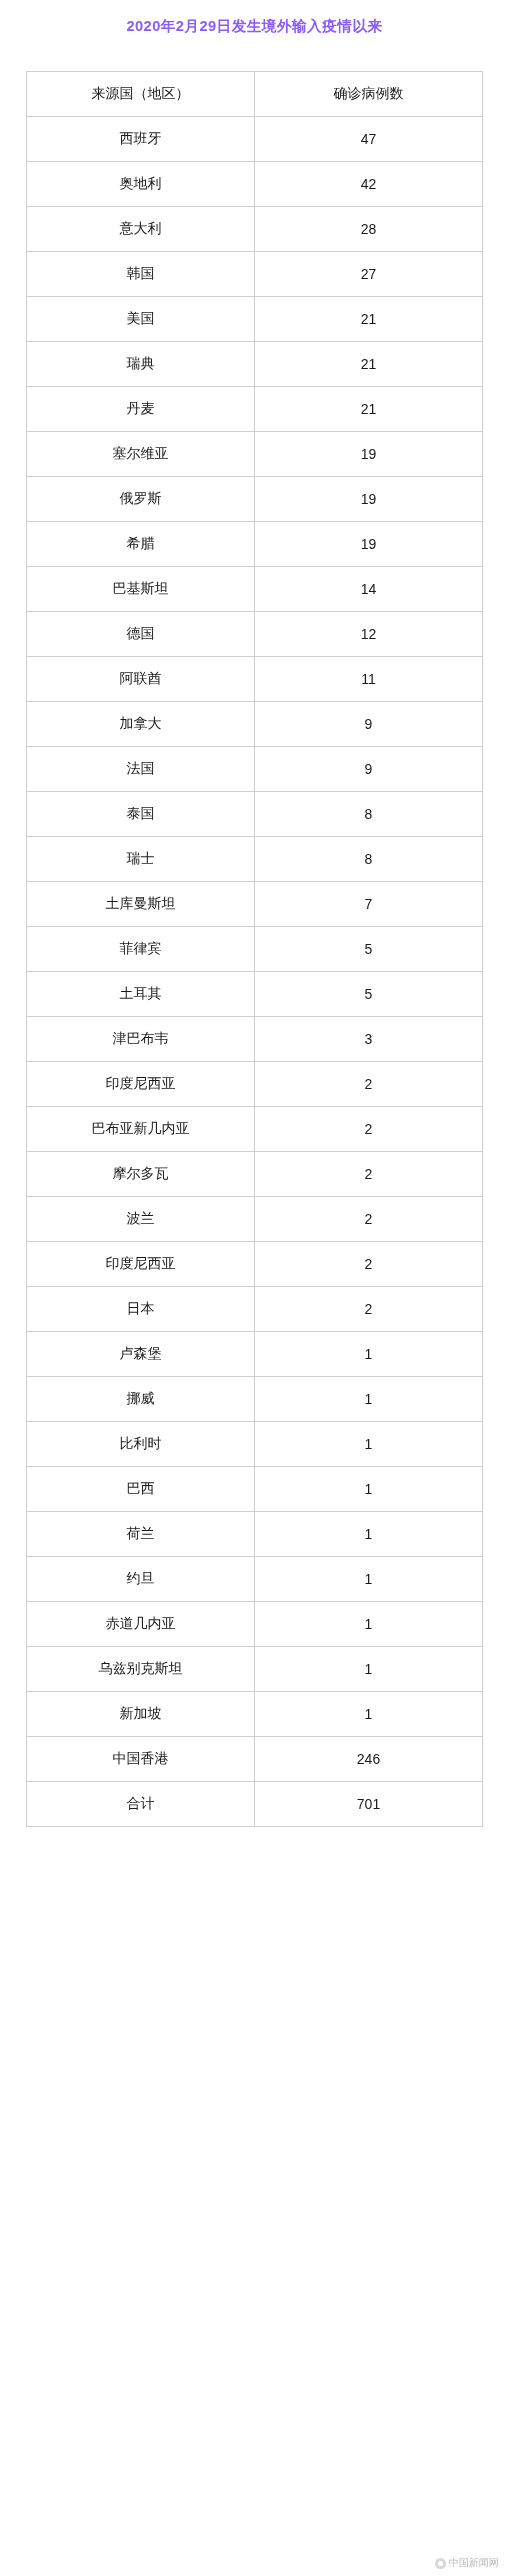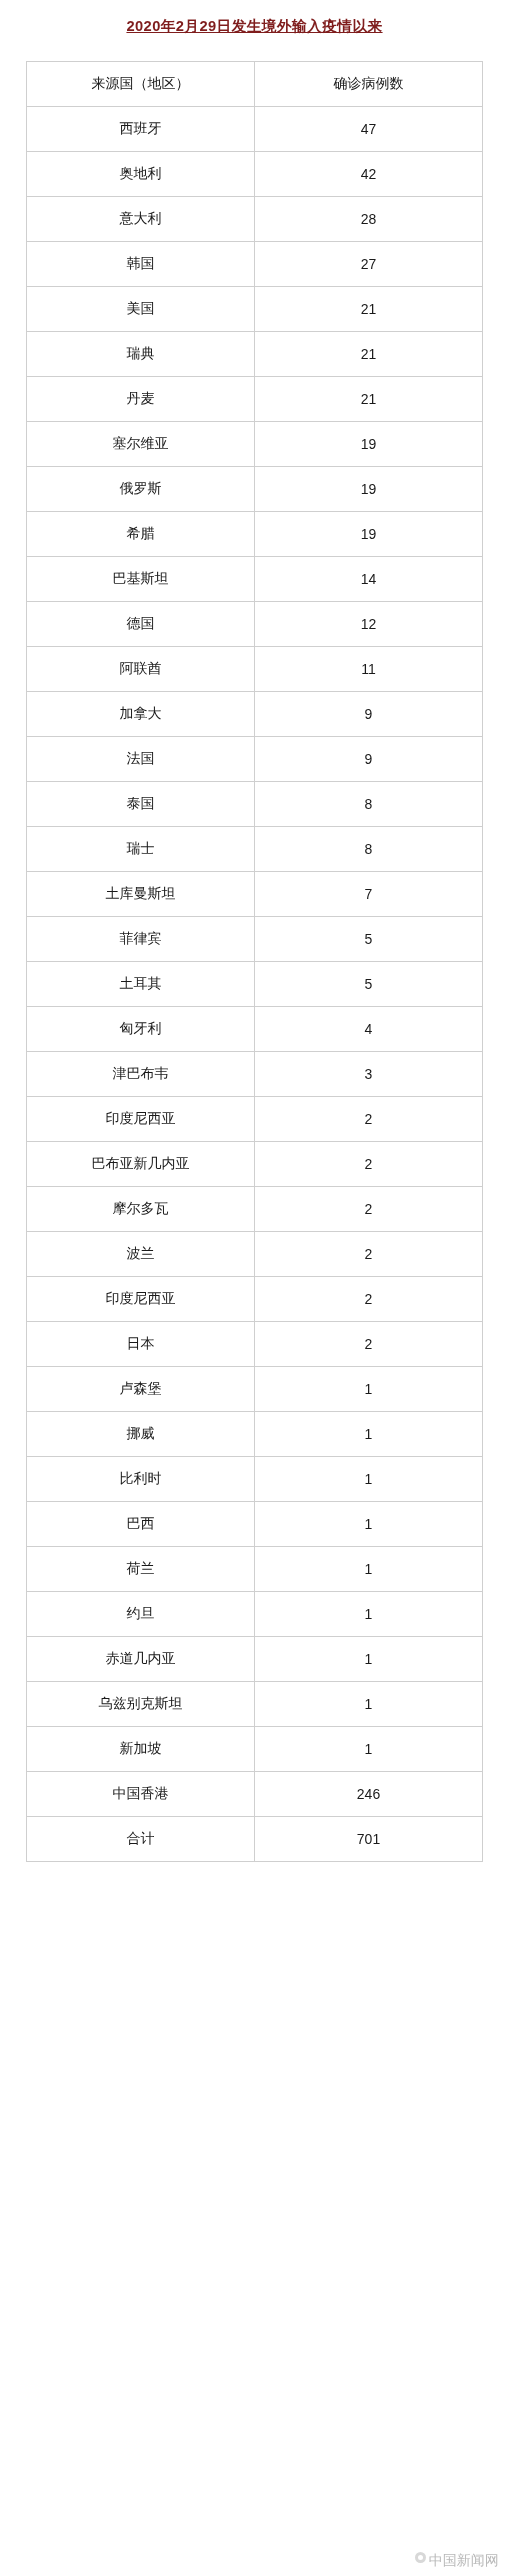--- a/index.html
+++ b/index.html
@@ -18,32 +18,31 @@
     position: relative;
     background: #ffffff;
     box-sizing: border-box;
     padding-top: 13.3px;
   }
   .title-block {
     text-align: center;
     font-weight: bold;
     font-size: 14.7px;
     line-height: 1.9;
-    color: #7f1d1d;
+    color: #8b5cf6;
     letter-spacing: 0.4px;
     padding: 0 34px;
-    text-decoration: underline;
   }
   .title-line {
     display: block;
   }
   table.data-table {
     border-collapse: collapse;
     width: 457px;
-    margin: 20px auto 0 auto;
+    margin: 30px auto 0 auto;
     table-layout: fixed;
     border-radius: 25px;
   }
   table.data-table td, table.data-table th {
     border: 0.7px solid #cfcfcf;
     height: 44px;
     text-align: center;
     vertical-align: middle;
     font-size: 14px;
     color: #1a1a1a;
@@ -55,23 +54,24 @@
   }
   .col-country { width: 50%; }
   .col-count { width: 50%; }
   .total-row td {
     font-weight: normal;
   }
   .watermark {
     position: absolute;
     right: 10.3px;
     bottom: 5.9px;
-    font-size: 14px;
+    font-size: 10px;
     color: #b9b9b9;
     display: flex;
+    align-items: center;
     gap: 2.9px;
     user-select: none;
   }
   .wm-logo {
     display: inline-block;
     width: 11px;
     height: 11px;
     border-radius: 50%;
     background: #d8d8d8;
     position: relative;
@@ -182,24 +182,20 @@
         </tr>
       <tr>
           <td>菲律宾</td>
           <td>5</td>
         </tr>
       <tr>
           <td>土耳其</td>
           <td>5</td>
         </tr>
       <tr>
-          <td>匈牙利</td>
-          <td>4</td>
-        </tr>
-      <tr>
           <td>津巴布韦</td>
           <td>3</td>
         </tr>
       <tr>
           <td>印度尼西亚</td>
           <td>2</td>
         </tr>
       <tr>
           <td>巴布亚新几内亚</td>
           <td>2</td>

